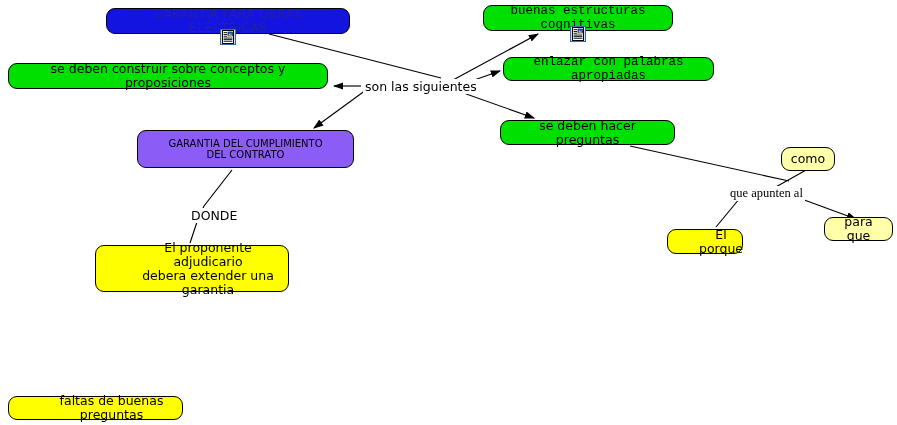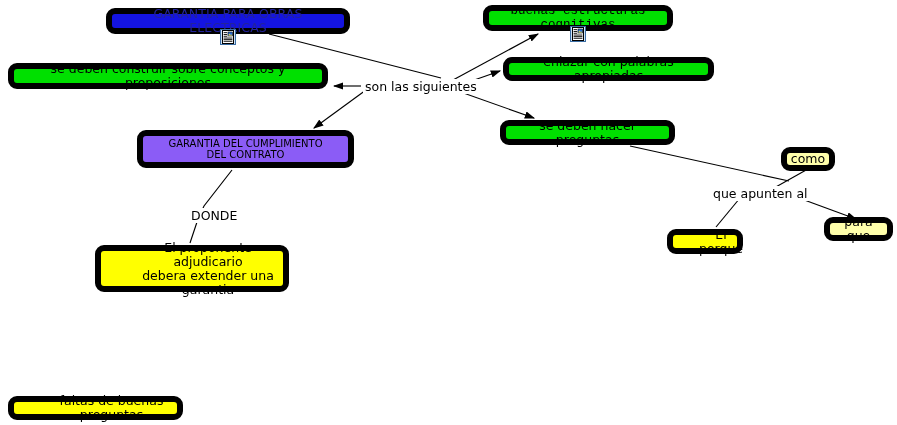--- a/index.html
+++ b/index.html
@@ -22,21 +22,21 @@
     position: absolute;
     left: 0;
     top: 0;
     width: 897px;
     height: 425px;
     pointer-events: none;
   }
   .node {
     position: absolute;
     box-sizing: border-box;
-    border: 6px solid #8b5cf6;
+    border: 1px solid #8b5cf6;
     border-radius: 9px;
     display: flex;
     align-items: center;
     justify-content: center;
     text-align: center;
     line-height: 1.12;
     color: #000000;
     padding: 1px 6px;
     z-index: 3;
   }
@@ -129,21 +129,21 @@
         <span class="node-text">GARANTIA DEL CUMPLIMIENTO
 DEL CONTRATO</span>
       </div>
       <div class="node n-yellow" style="left: 95px; top: 245px; width: 194px; height: 47px;">
         <span class="node-text">El proponente adjudicario
 debera extender una garantia</span>
       </div>
       <div class="node n-green" style="left: 483px; top: 5px; width: 190px; height: 26px; font-family: Liberation Mono, monospace;">
         <span class="node-text">buenas estructuras cognitivas</span>
       </div>
-      <div class="node n-green" style="left: 503px; top: 57px; width: 211px; height: 24px;">
+      <div class="node n-green" style="left: 503px; top: 57px; width: 211px; height: 24px; font-family: Liberation Mono, monospace;">
         <span class="node-text">enlazar con palabras apropiadas</span>
       </div>
       <div class="node n-green" style="left: 500px; top: 120px; width: 175px; height: 25px;">
         <span class="node-text">se deben hacer preguntas</span>
       </div>
       <div class="node n-yellow" style="left: 667px; top: 229px; width: 76px; height: 25px;">
         <span class="node-text">El porque</span>
       </div>
       <div class="node n-paleyellow" style="left: 781px; top: 147px; width: 54px; height: 24px;">
         <span class="node-text">como</span>
@@ -151,21 +151,21 @@
       <div class="node n-paleyellow" style="left: 824px; top: 217px; width: 69px; height: 24px;">
         <span class="node-text">para que</span>
       </div>
       <div class="node n-yellow" style="left: 8px; top: 396px; width: 175px; height: 24px;">
         <span class="node-text">faltas de buenas preguntas</span>
       </div>
     </div>
   <div id="label-layer">
       <div class="edge-label" style="left: 363px; top: 79px;">son las siguientes</div>
       <div class="edge-label" style="left: 189px; top: 208px;">DONDE</div>
-      <div class="edge-label" style="left: 711px; top: 186px;">que apunten al</div>
+      <div class="edge-label" style="left: 728px; top: 186px; font-family: Liberation Serif, serif;">que apunten al</div>
     </div>
   <div id="icon-layer">
       <div class="doc-icon" style="left: 220px; top: 29px;">
         <svg width="16" height="16" viewBox="0 0 16 16">
           <rect x="0.5" y="0.5" width="15" height="15" fill="#cfe3f7" stroke="#3b6ea5" stroke-width="1"></rect>
           <rect x="2.5" y="1.5" width="11" height="13" fill="#ffffff" stroke="#000000" stroke-width="1"></rect>
           <rect x="8" y="3" width="4.5" height="4" fill="#2b6fd6" stroke="#000000" stroke-width="0.6"></rect>
           <path d="M8.2 6.6 L9.4 4.6 L10.3 6.1 L11 5.3 L12.3 6.7 z" fill="#e8d44a"></path>
           <g fill="#000000">
             <rect x="3.6" y="3.2" width="3.6" height="0.9"></rect>

